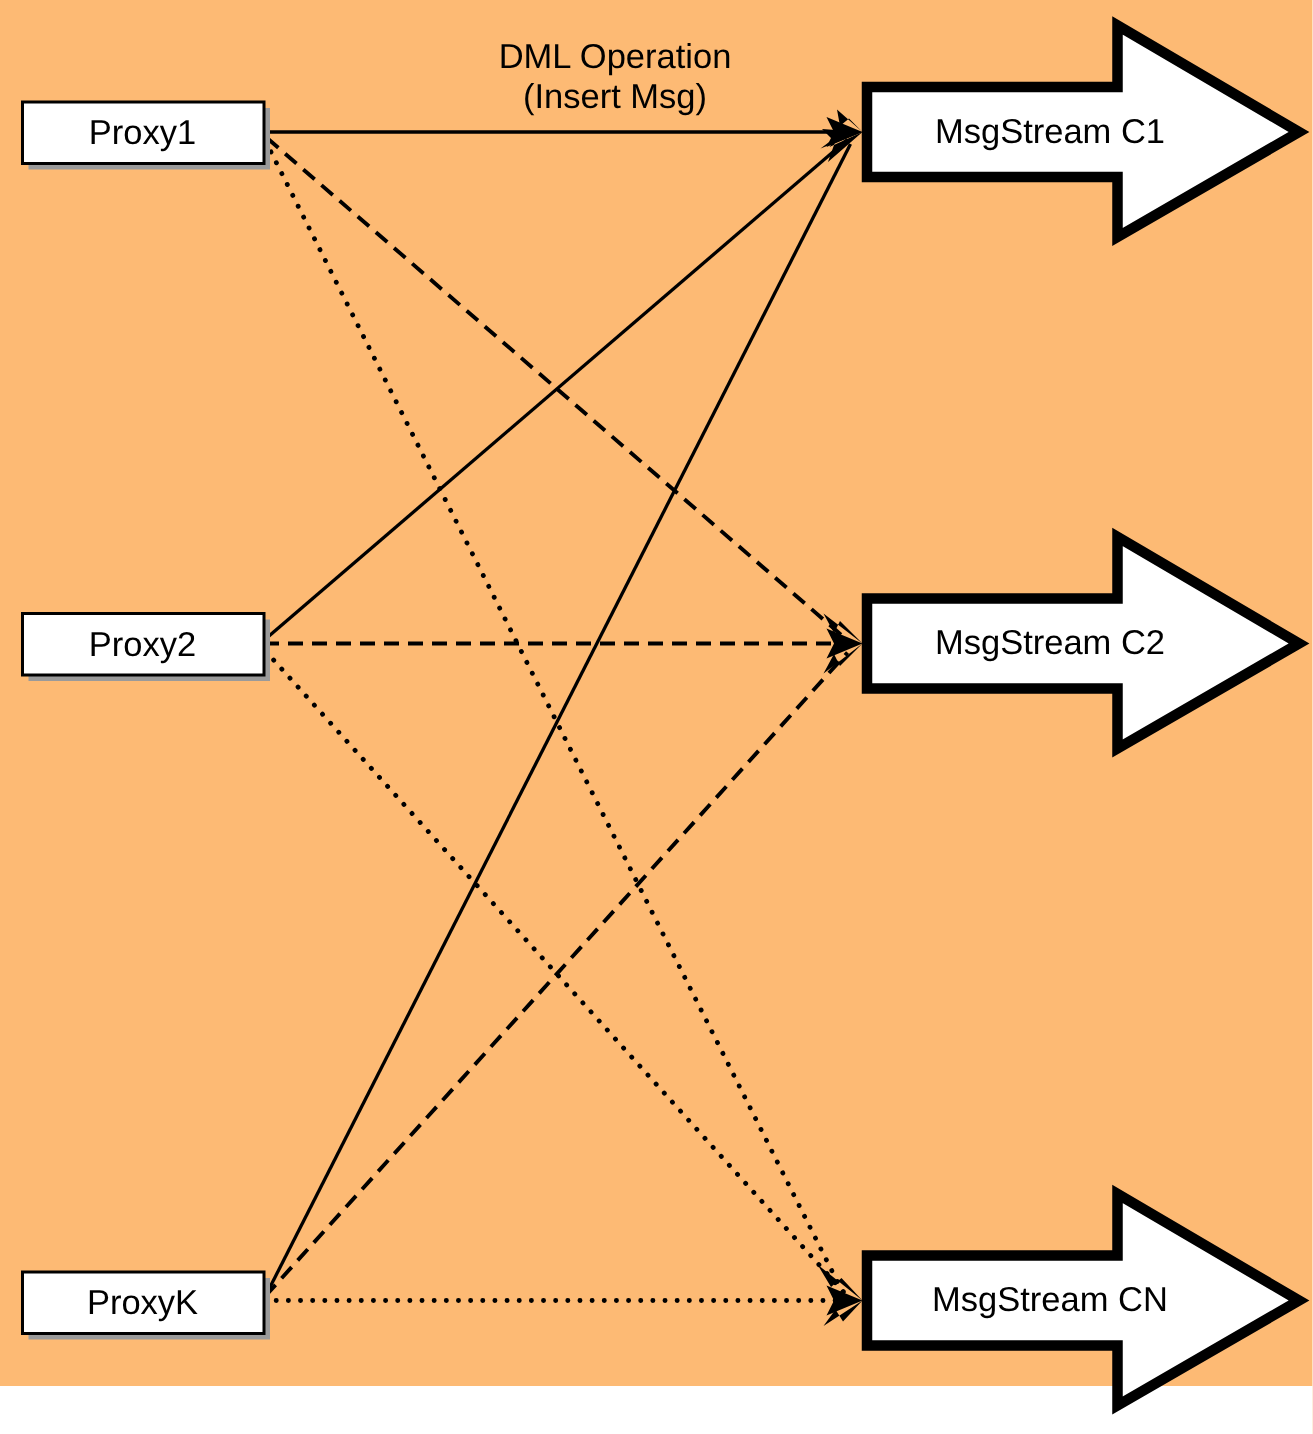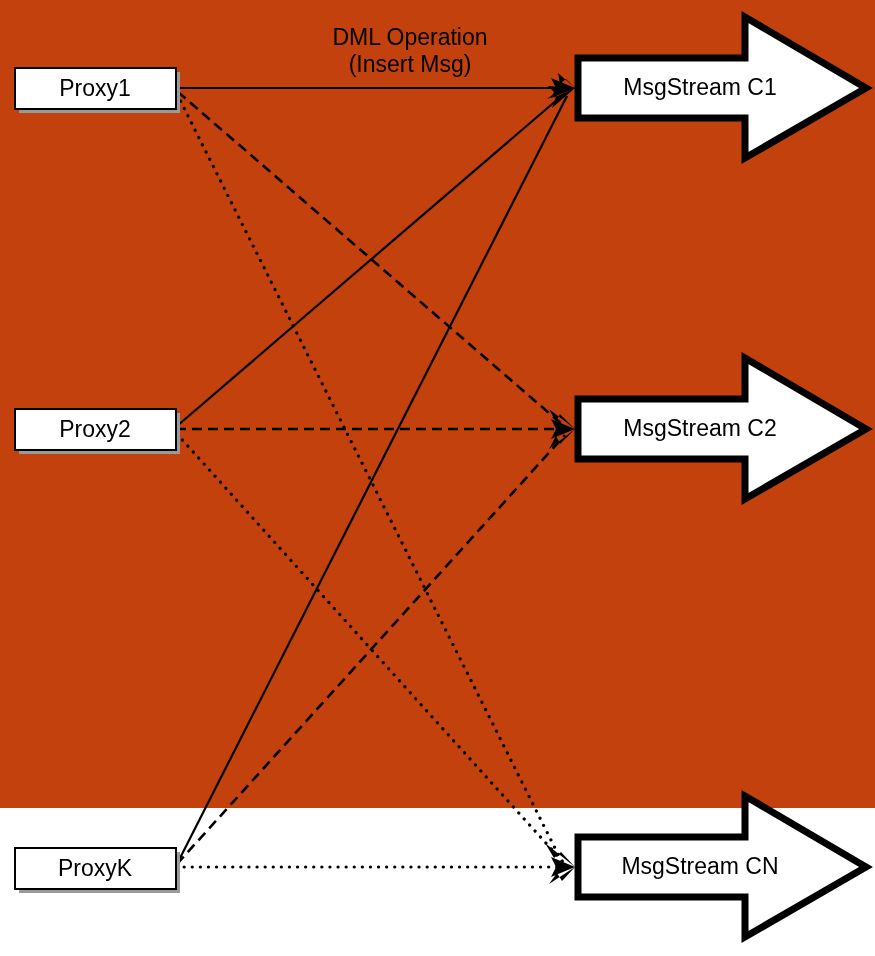--- a/index.html
+++ b/index.html
@@ -9,22 +9,22 @@
   }
   body {
     width: 875px;
     height: 956px;
     font-family: "Liberation Sans", sans-serif;
     overflow: hidden;
   }
   #diagram-root {
     position: relative;
     width: 875px;
-    height: 808px;
-    background: #c2410c;
+    height: 924px;
+    background: #fdba74;
   }
   svg.diagram-canvas {
     position: absolute;
     top: 0;
     left: 0;
     width: 875px;
     height: 956px;
     display: block;
   }
   .node-box-rect {

